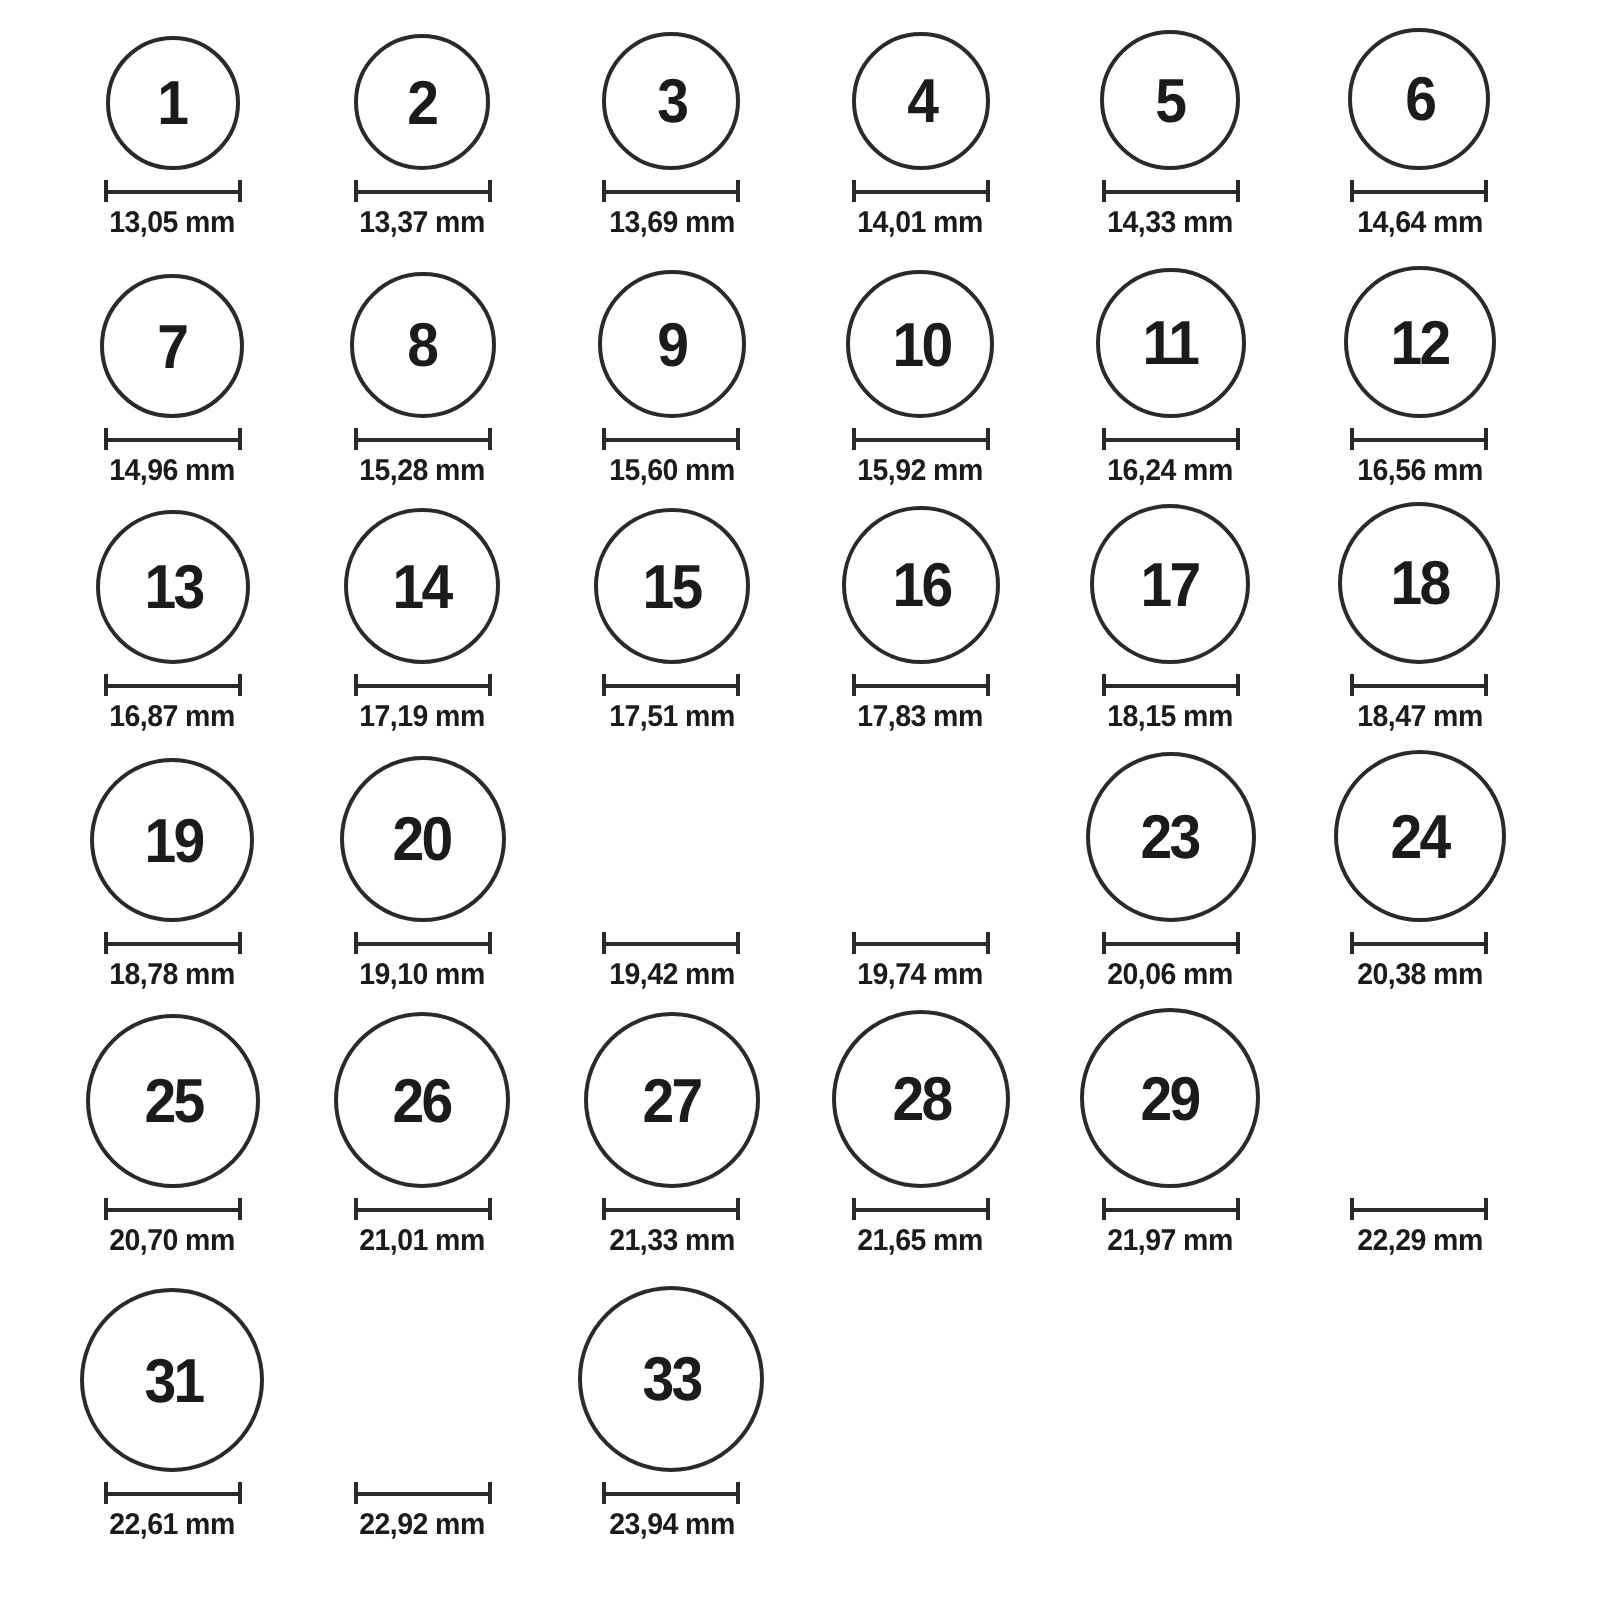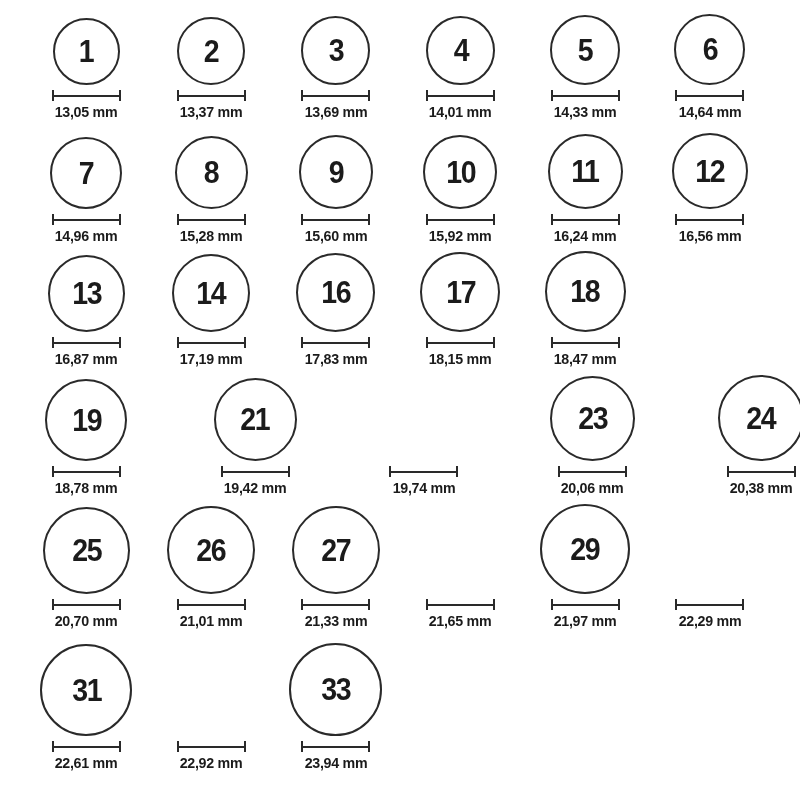--- a/index.html
+++ b/index.html
@@ -189,20 +189,31 @@
           <span class="num">14</span>
         </div>
         <div class="mline">
           <span class="tick"></span>
           <span class="bar"></span>
           <span class="tick"></span>
         </div>
         <div class="dlabel">17,19 mm</div>
       </div>
       <div class="cell">
+        <div class="circle" style="width:78px;height:78px">
+          <span class="num">15</span>
+        </div>
+        <div class="mline">
+          <span class="tick"></span>
+          <span class="bar"></span>
+          <span class="tick"></span>
+        </div>
+        <div class="dlabel">17,51 mm</div>
+      </div>
+      <div class="cell">
         <div class="circle" style="width:79px;height:79px">
           <span class="num">16</span>
         </div>
         <div class="mline">
           <span class="tick"></span>
           <span class="bar"></span>
           <span class="tick"></span>
         </div>
         <div class="dlabel">17,83 mm</div>
       </div>
@@ -222,36 +233,44 @@
           <span class="num">18</span>
         </div>
         <div class="mline">
           <span class="tick"></span>
           <span class="bar"></span>
           <span class="tick"></span>
         </div>
         <div class="dlabel">18,47 mm</div>
       </div>
     </div>
-    <div class="row" style="height: 129px; gap: 44px;">
+    <div class="row" style="height: 129px;">
       <div class="cell">
         <div class="circle" style="width:82px;height:82px">
           <span class="num">19</span>
         </div>
         <div class="mline">
           <span class="tick"></span>
           <span class="bar"></span>
           <span class="tick"></span>
         </div>
         <div class="dlabel">18,78 mm</div>
       </div>
       <div class="cell">
         <div class="circle" style="width:83px;height:83px">
-          <span class="num">21</span>
-        </div>
+          <span class="num">20</span>
+        </div>
+        <div class="mline">
+          <span class="tick"></span>
+          <span class="bar"></span>
+          <span class="tick"></span>
+        </div>
+        <div class="dlabel">19,10 mm</div>
+      </div>
+      <div class="cell">
         <div class="mline">
           <span class="tick"></span>
           <span class="bar"></span>
           <span class="tick"></span>
         </div>
         <div class="dlabel">19,42 mm</div>
       </div>
       <div class="cell">
         <div class="mline">
           <span class="tick"></span>
@@ -311,20 +330,23 @@
           <span class="num">27</span>
         </div>
         <div class="mline">
           <span class="tick"></span>
           <span class="bar"></span>
           <span class="tick"></span>
         </div>
         <div class="dlabel">21,33 mm</div>
       </div>
       <div class="cell">
+        <div class="circle" style="width:89px;height:89px">
+          <span class="num">28</span>
+        </div>
         <div class="mline">
           <span class="tick"></span>
           <span class="bar"></span>
           <span class="tick"></span>
         </div>
         <div class="dlabel">21,65 mm</div>
       </div>
       <div class="cell">
         <div class="circle" style="width:90px;height:90px">
           <span class="num">29</span>

